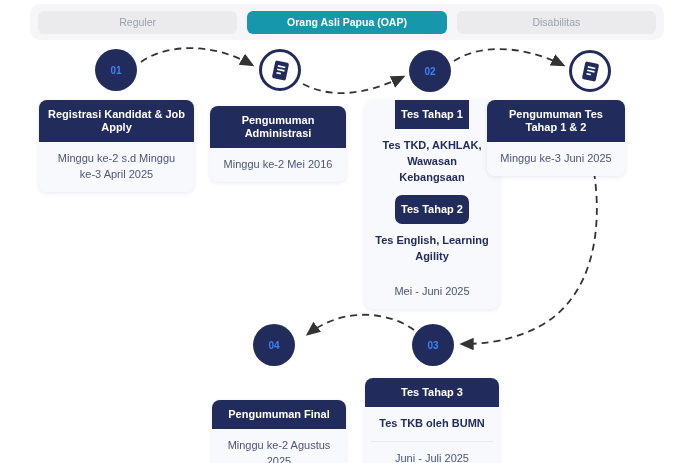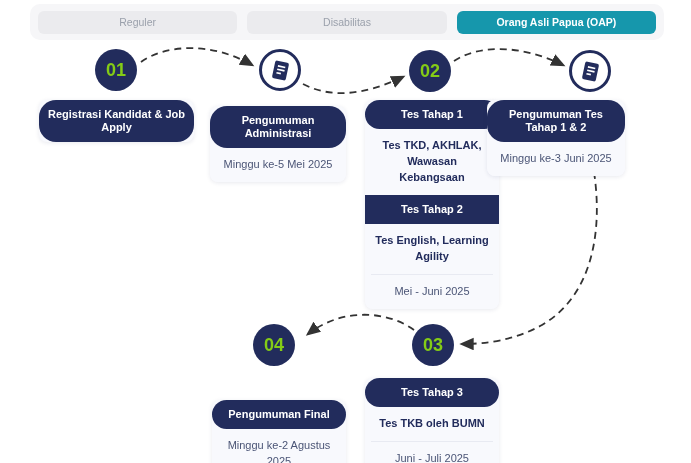--- a/index.html
+++ b/index.html
@@ -45,22 +45,22 @@
     color: #ffffff;
     font-weight: 600;
   }
 
   
   .node {
     position: absolute;
     width: 42px; height: 42px;
     border-radius: 50%;
     background: #222c5c;
-    color: #84cc16;
-    font-size: 18px;
+    color: #3b82f6;
+    font-size: 10px;
     font-weight: 700;
     display: flex;
     align-items: center;
     justify-content: center;
     z-index: 3;
   }
   .node.icon-node {
     background: #ffffff;
     border: 3.5px solid #222c5c;
   }
@@ -78,21 +78,20 @@
     overflow: hidden;
   }
   .card-header {
     background: #222c5c;
     color: #ffffff;
     font-size: 11px;
     font-weight: 600;
     text-align: center;
     padding: 8px 6px;
     line-height: 1.2;
-    border-radius: 17px;
   }
   .card-body {
     color: #4b5576;
     font-size: 11px;
     text-align: center;
     padding: 9px 10px;
     line-height: 1.45;
     background: #f8f9fd;
   }
   .card-body.strong {
@@ -114,22 +113,22 @@
     pointer-events: none;
   }
 </style>
 </head>
 <body>
 
 <div class="canvas">
 
   <div class="tabbar">
     <button class="tab">Reguler</button>
+    <button class="tab active">Orang Asli Papua (OAP)</button>
     <button class="tab">Disabilitas</button>
-    <button class="tab active">Orang Asli Papua (OAP)</button>
   </div>
 
   <svg class="arrows" width="691" height="463" viewBox="0 0 691 463">
     <defs>
       <marker id="ah" markerWidth="9" markerHeight="8" refX="6.5" refY="3.5" orient="auto">
         <path d="M0,0 L8,3.5 L0,7 z" fill="#333333"></path>
       </marker>
     </defs>
     <g fill="none" stroke="#333333" stroke-width="1.8" stroke-dasharray="7 5">
       <path d="M 141,62 C 166,44 212,42 252,65" marker-end="url(#ah)"></path>
@@ -172,31 +171,32 @@
 
   <div class="node" style="left:253px; top:324px;">
     <span>04</span>
   </div>
   <div class="node" style="left:412px; top:324px;">
     <span>03</span>
   </div>
 
   <div class="card" style="left:39px; top:100px; width:155px;">
     <div class="card-header">Registrasi Kandidat &amp; Job Apply</div>
+    <div class="card-body">Minggu ke-2 s.d Minggu ke-3 April 2025</div>
   </div>
 
   <div class="card" style="left:210px; top:106px; width:136px;">
     <div class="card-header">Pengumuman Administrasi</div>
-    <div class="card-body">Minggu ke-5 Mei 2025</div>
-  </div>
-
-  <div class="card" style="left:365px; top:100px; width:134px;">
+    <div class="card-body">Minggu ke-2 Mei 2016</div>
+  </div>
+
+  <div class="card" style="left:365px; top:100px; width:134px;align-items:center;">
     <div class="card-header">Tes Tahap 1</div>
     <div class="card-body strong">Tes TKD, AKHLAK, Wawasan Kebangsaan</div>
-    <div class="card-header" style="border-radius:0;">Tes Tahap 2</div>
+    <div class="card-header" style="border-radius:7px;">Tes Tahap 2</div>
     <div class="card-body strong">Tes English, Learning Agility</div>
     <div class="card-divider"></div>
     <div class="card-body">Mei - Juni 2025</div>
   </div>
 
   <div class="card" style="left:487px; top:100px; width:138px;">
     <div class="card-header">Pengumuman Tes Tahap 1 &amp; 2</div>
     <div class="card-body">Minggu ke-3 Juni 2025</div>
   </div>
 

